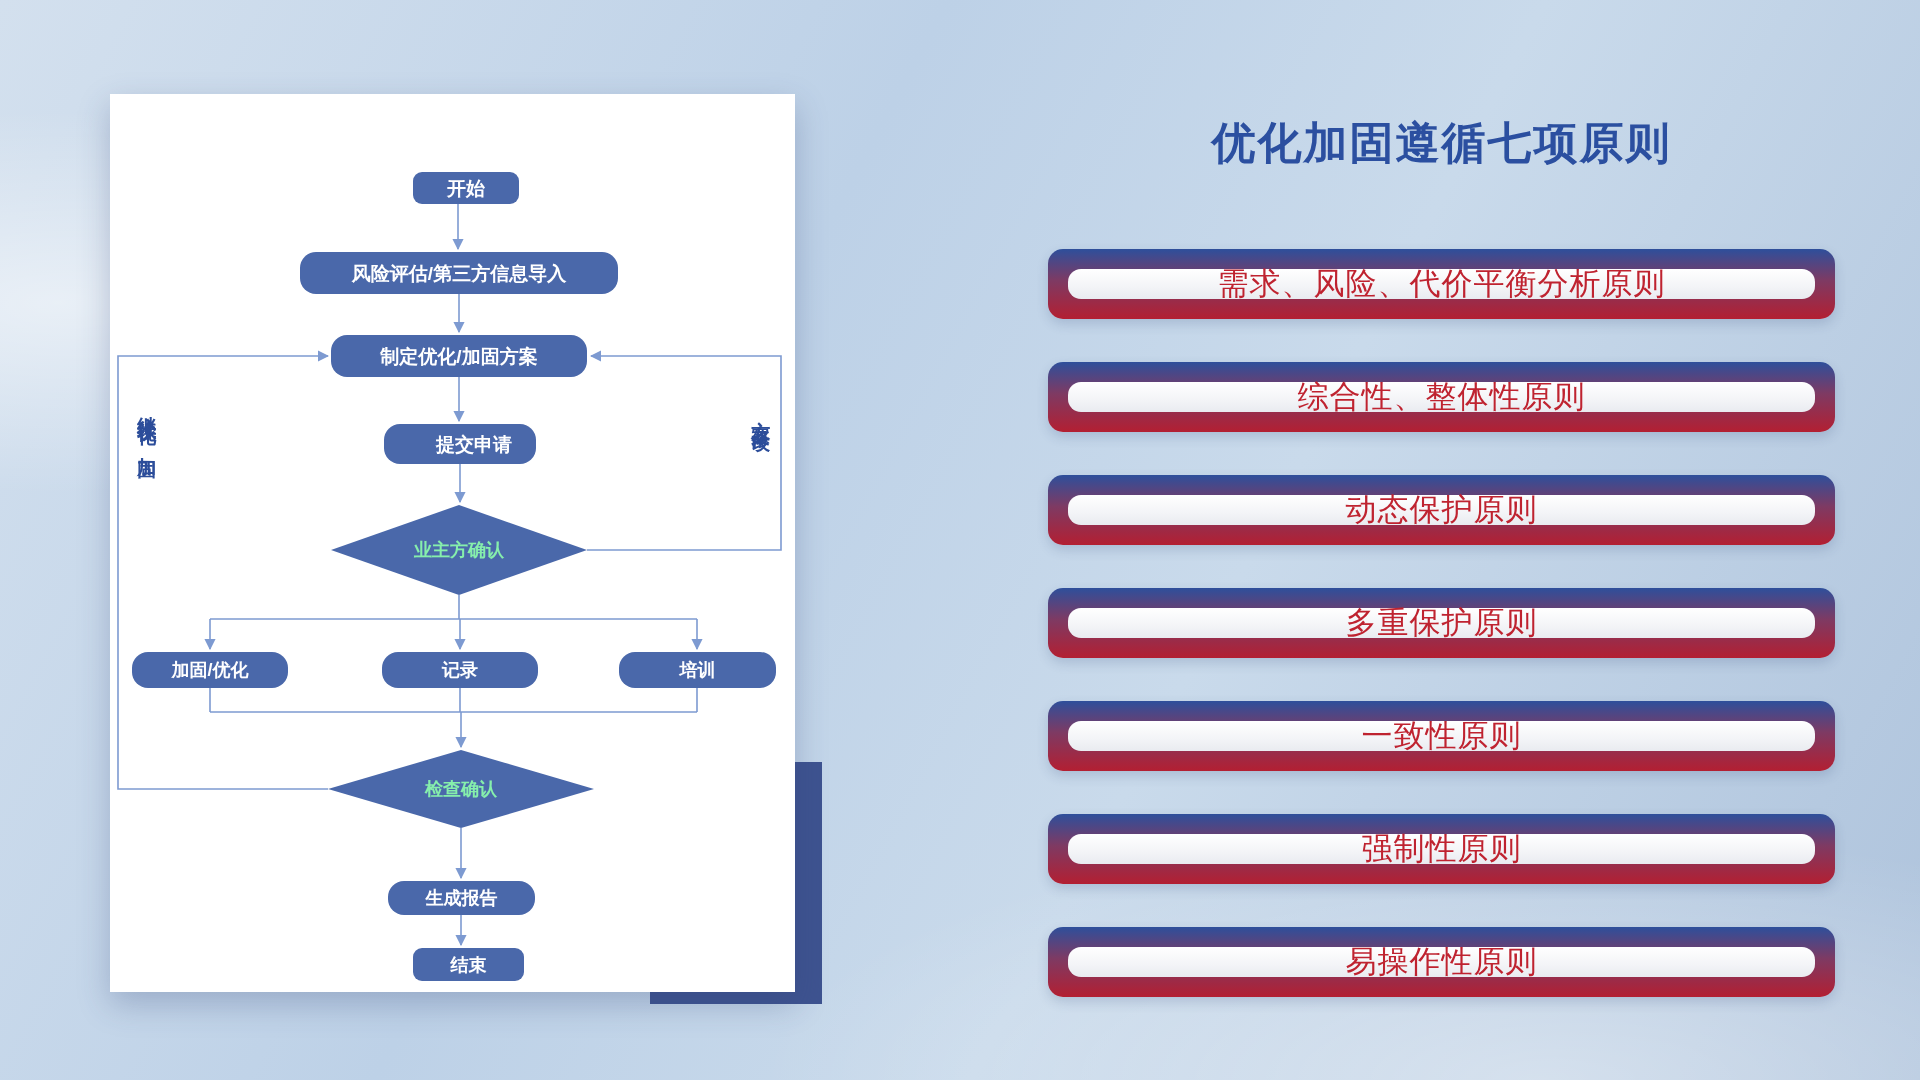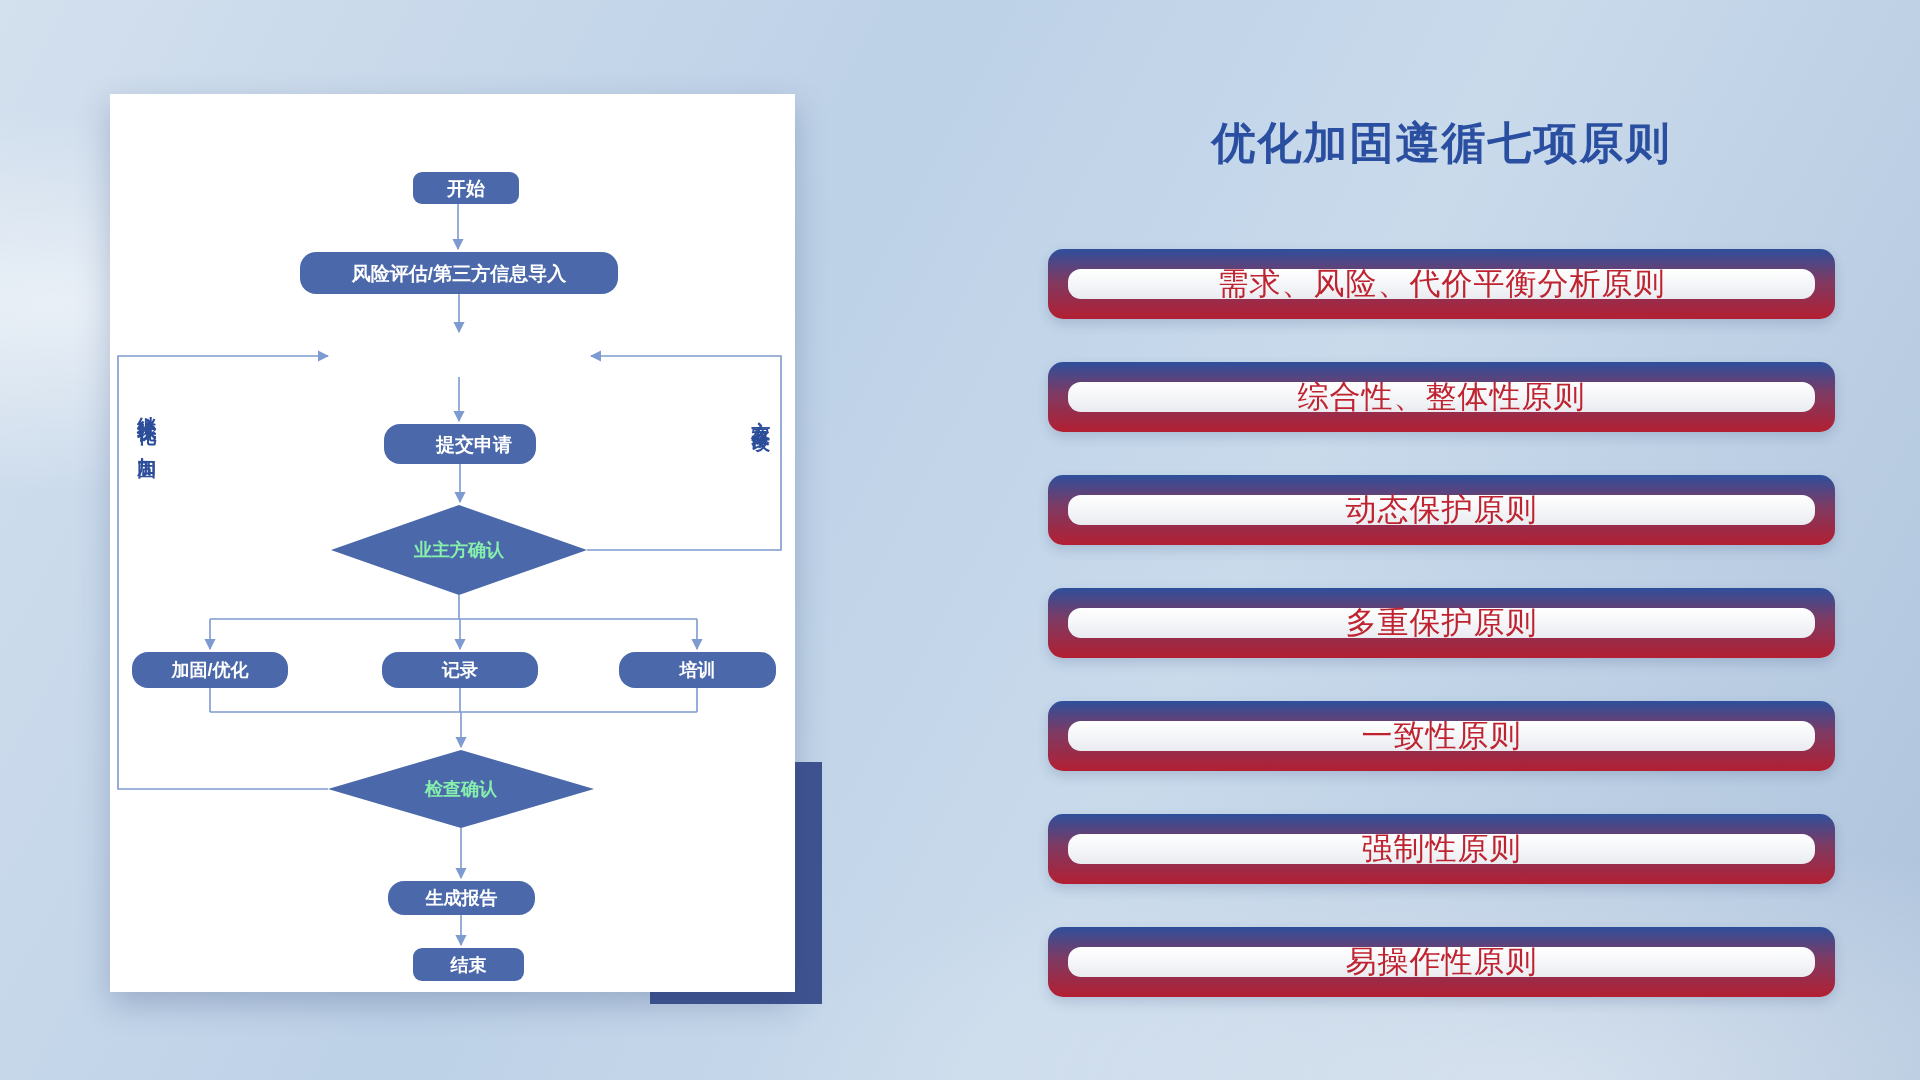--- a/index.html
+++ b/index.html
@@ -73,20 +73,21 @@
         <path d="M351,821 V851" marker-end="url(#arr)"></path>
         <path d="M477,456 H671 V262 H481" marker-end="url(#arr)"></path>
         <path d="M218,695 H8 V262 H218" marker-end="url(#arr)"></path>
       </g>
     </svg>
 
     <div class="fnode pill" style="left:295px; top:78px; width:106px; height:32px;margin-left:8px;">开始</div>
 
     <div class="fnode" style="left:190px; top:158px; width:318px; height:42px;">风险评估/第三方信息导入</div>
 
+    <div class="fnode" style="left:221px; top:241px; width:256px; height:42px;">制定优化/加固方案</div>
 
     <div class="fnode" style="left:274px; top:330px; width:152px; height:40px;padding-left:28px;">提交申请</div>
 
     <div class="fdiamond" style="left:221px; top:411px; width:256px; height:90px;">业主方确认</div>
 
     <div class="fnode" style="left:22px; top:558px; width:156px; height:36px; font-size:18px;">加固/优化</div>
 
     <div class="fnode" style="left:272px; top:558px; width:156px; height:36px; font-size:18px;">记录</div>
 
     <div class="fnode" style="left:509px; top:558px; width:157px; height:36px; font-size:18px;">培训</div>

